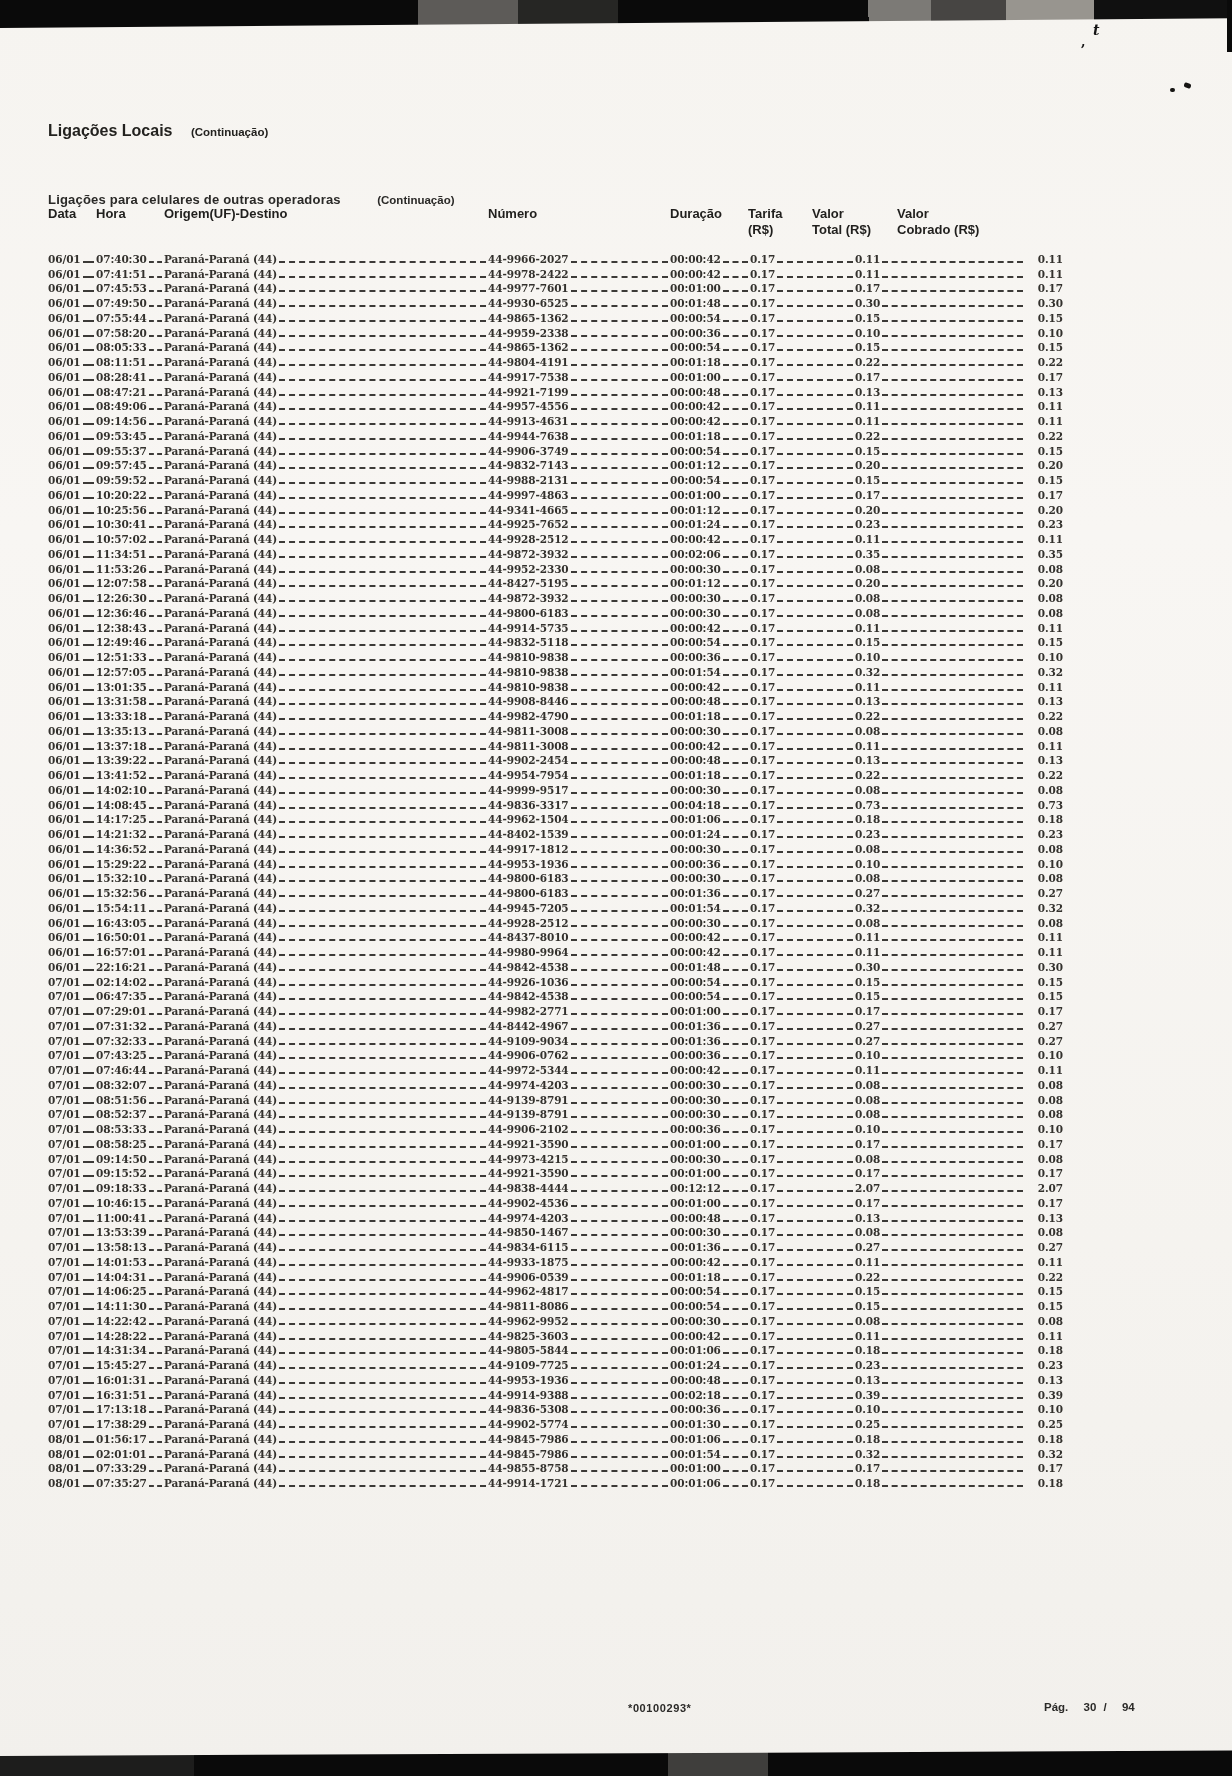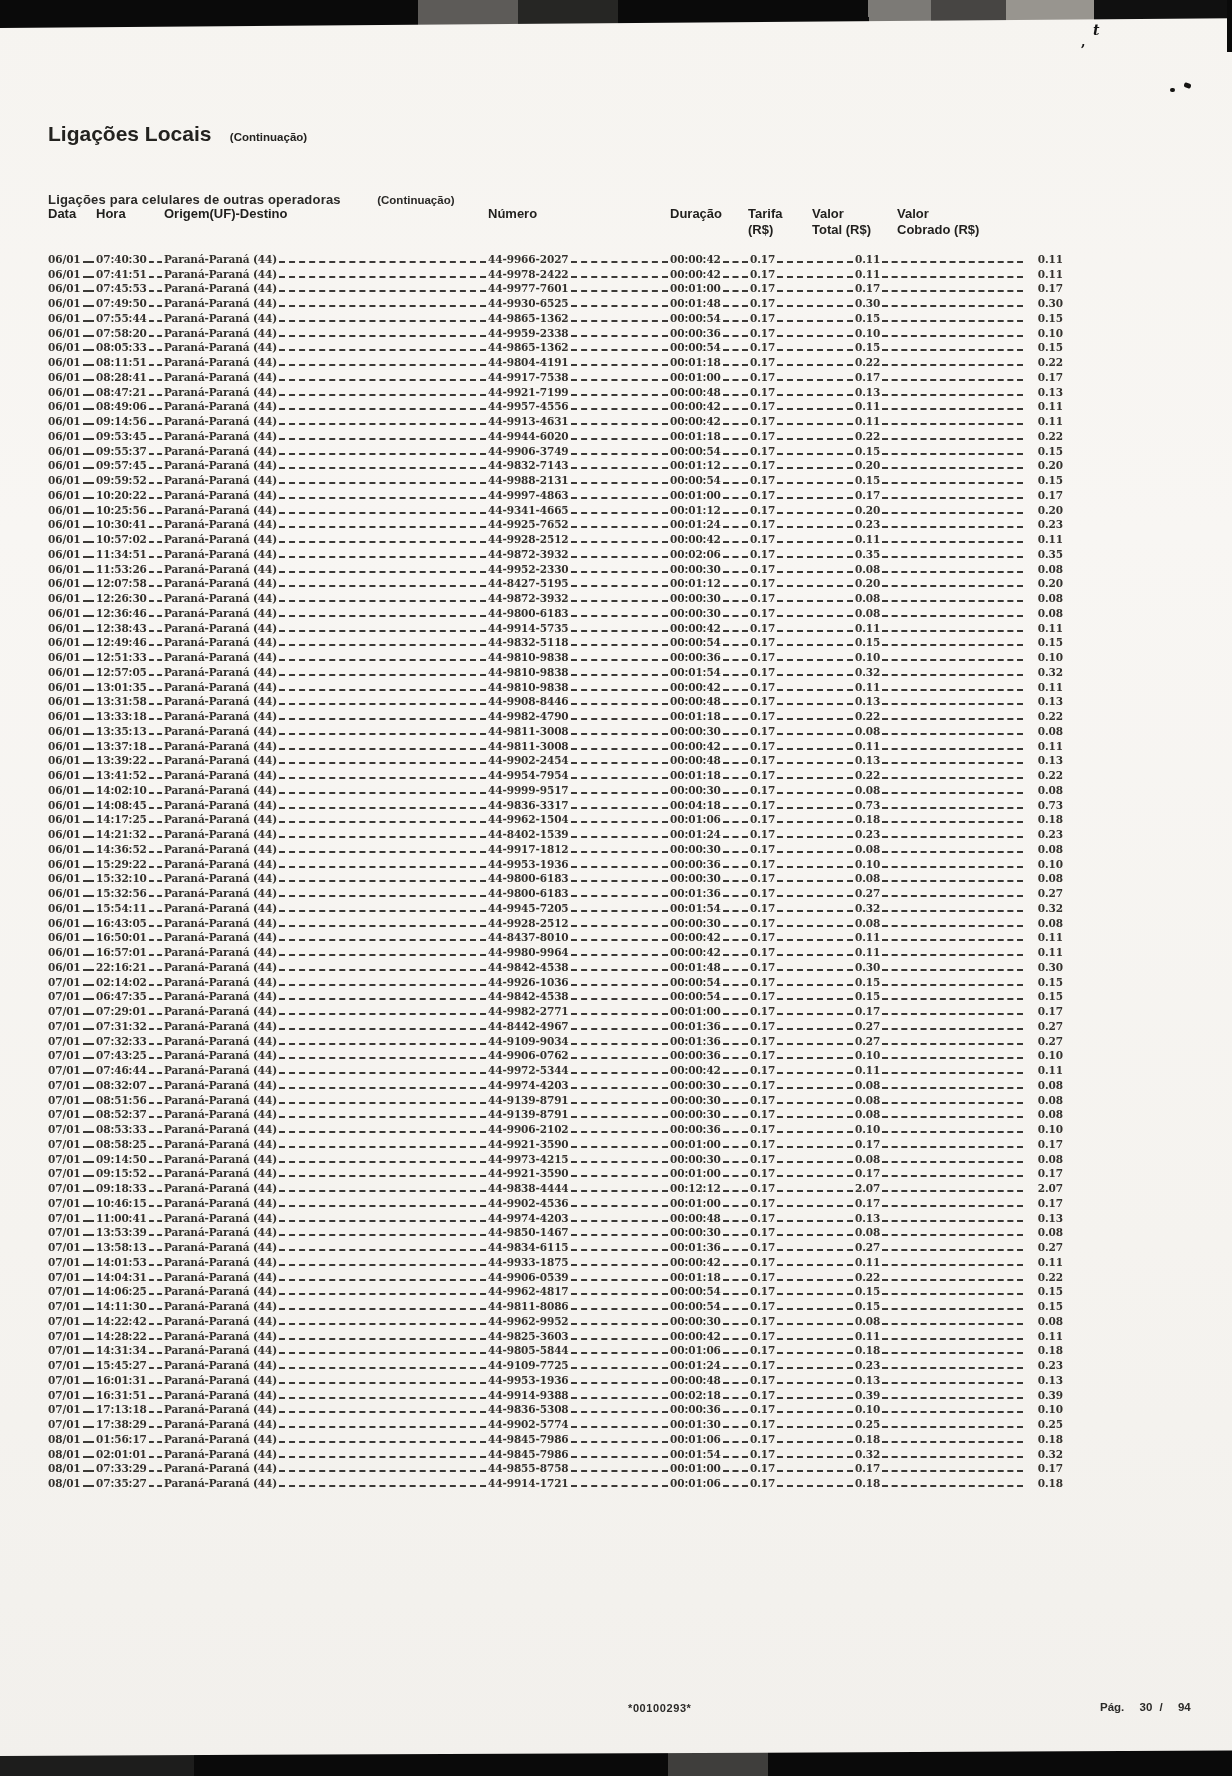--- a/index.html
+++ b/index.html
@@ -11,42 +11,42 @@
       transform:rotate(-0.45deg);transform-origin:left center;
       background:linear-gradient(90deg,#0a0a0a 0 34%,#5d5b58 34% 42%,#262624 42% 50%,#0a0a0a 50% 70%,#7c7a76 70% 75%,#474543 75% 81%,#98958f 81% 88%,#101010 88% 100%);}
   .bottombar{position:absolute;bottom:-10px;left:-6px;width:1248px;height:30px;
       transform:rotate(-0.25deg);transform-origin:left center;
       background:linear-gradient(90deg,#1d1d1c 0 16%,#0a0a0a 16% 54%,#3f3e3c 54% 62%,#0a0a0a 62% 100%);}
   .edge-right{position:absolute;top:0;right:0;width:5px;height:52px;background:#0a0a0a;}
 
   .title{position:absolute;left:48px;top:72px;font-weight:700;font-size:17px;
          color:#23221f;letter-spacing:.2px;}
   .section{position:absolute;left:48px;top:122px;color:#23221f;}
-  .section .big{font-weight:700;font-size:21px;}
+  .section .big{font-weight:700;font-size:16px;}
   .section .note{font-weight:700;font-size:11.5px;margin-left:14px;}
   .subsection{position:absolute;left:48px;top:168px;color:#2a2927;margin-top:22px;}
   .subsection .mid{font-weight:700;font-size:13px;letter-spacing:.2px;}
   .subsection .note{font-weight:700;font-size:11.5px;margin-left:32px;}
 
   .th{position:absolute;top:206px;font-weight:700;font-size:13px;color:#201f1d;white-space:nowrap;text-align:center;}
   .th2{position:absolute;top:222px;font-weight:700;font-size:13px;color:#201f1d;white-space:nowrap;}
 
   #tbody{position:absolute;left:48px;top:251px;width:1015px;}
   .row{display:flex;height:14.75px;align-items:flex-end;}
   .cell{display:flex;align-items:flex-end;overflow:hidden;}
   .ct{font-family:"DejaVu Serif",serif;font-weight:700;font-size:10.5px;line-height:13px;
       color:#33312d;white-space:nowrap;letter-spacing:-.1px;}
   .leader{flex:1;min-width:6px;border-bottom:2px dashed #3c3a37;margin:0 2px 3px 2px;height:0;}
   .c-data{width:48px}.c-hora{width:68px}.c-origem{width:324px}.c-numero{width:182px}
   .c-duracao{width:80px}.c-tarifa{width:105px}.c-total{width:170px}
   .c-cobrado{width:38px;justify-content:flex-end}
 
   .barcode{position:absolute;left:628px;top:1702px;font-weight:700;font-size:11px;
            letter-spacing:.6px;color:#2b2a28;text-align:right;}
-  .pageinfo{position:absolute;left:1100px;top:1701px;font-weight:700;font-size:11.5px;color:#2b2a28;}
+  .pageinfo{position:absolute;left:1044px;top:1701px;font-weight:700;font-size:11.5px;color:#2b2a28;}
   .pageinfo span{margin-right:4px;}
   .pageinfo .num{margin-left:8px;}
 
   .mark-t{position:absolute;left:1093px;top:22px;font-family:"DejaVu Serif",serif;
           font-style:italic;font-weight:700;font-size:14px;color:#141414;}
   .mark-comma{position:absolute;left:1081px;top:34px;font-family:"DejaVu Serif",serif;
           font-weight:700;font-size:13px;color:#141414;}
   .ink-dot{position:absolute;background:#161513;border-radius:2px;}
   .dot1{left:1170px;top:88px;width:5px;height:4px;}
   .dot2{left:1184px;top:83px;width:7px;height:5px;transform:rotate(20deg);}
@@ -490,21 +490,21 @@
         </span>
         <span class="cell c-hora">
           <span class="ct">09:53:45</span>
           <span class="leader"></span>
         </span>
         <span class="cell c-origem">
           <span class="ct">Paraná-Paraná (44)</span>
           <span class="leader"></span>
         </span>
         <span class="cell c-numero">
-          <span class="ct">44-9944-6020</span>
+          <span class="ct">44-9944-7638</span>
           <span class="leader"></span>
         </span>
         <span class="cell c-duracao">
           <span class="ct">00:01:18</span>
           <span class="leader"></span>
         </span>
         <span class="cell c-tarifa">
           <span class="ct">0.17</span>
           <span class="leader"></span>
         </span>

